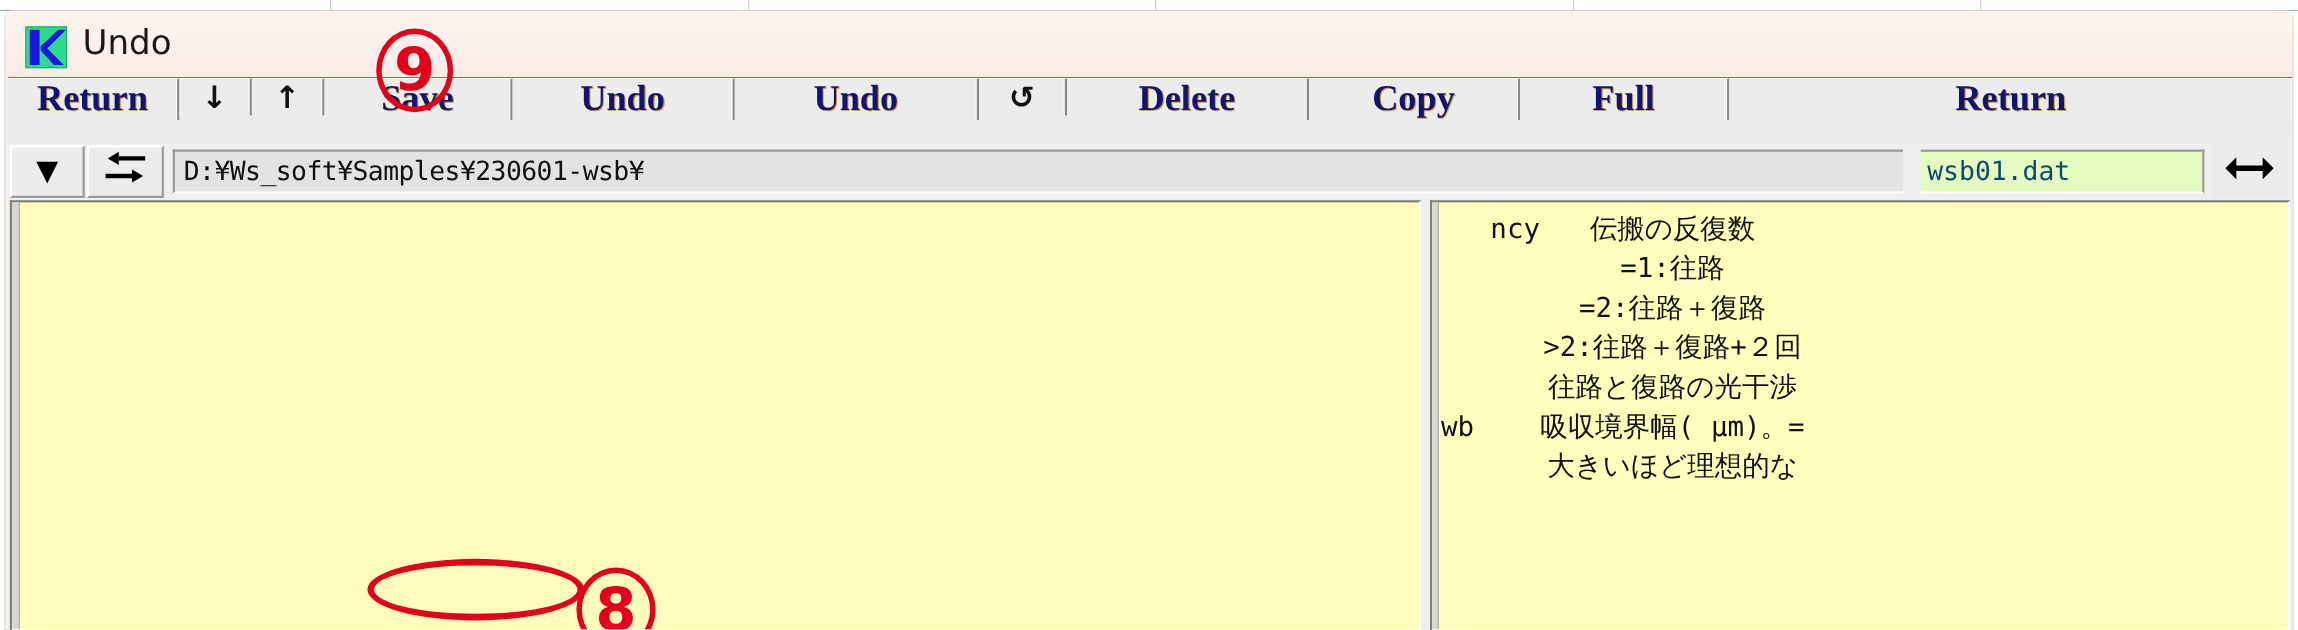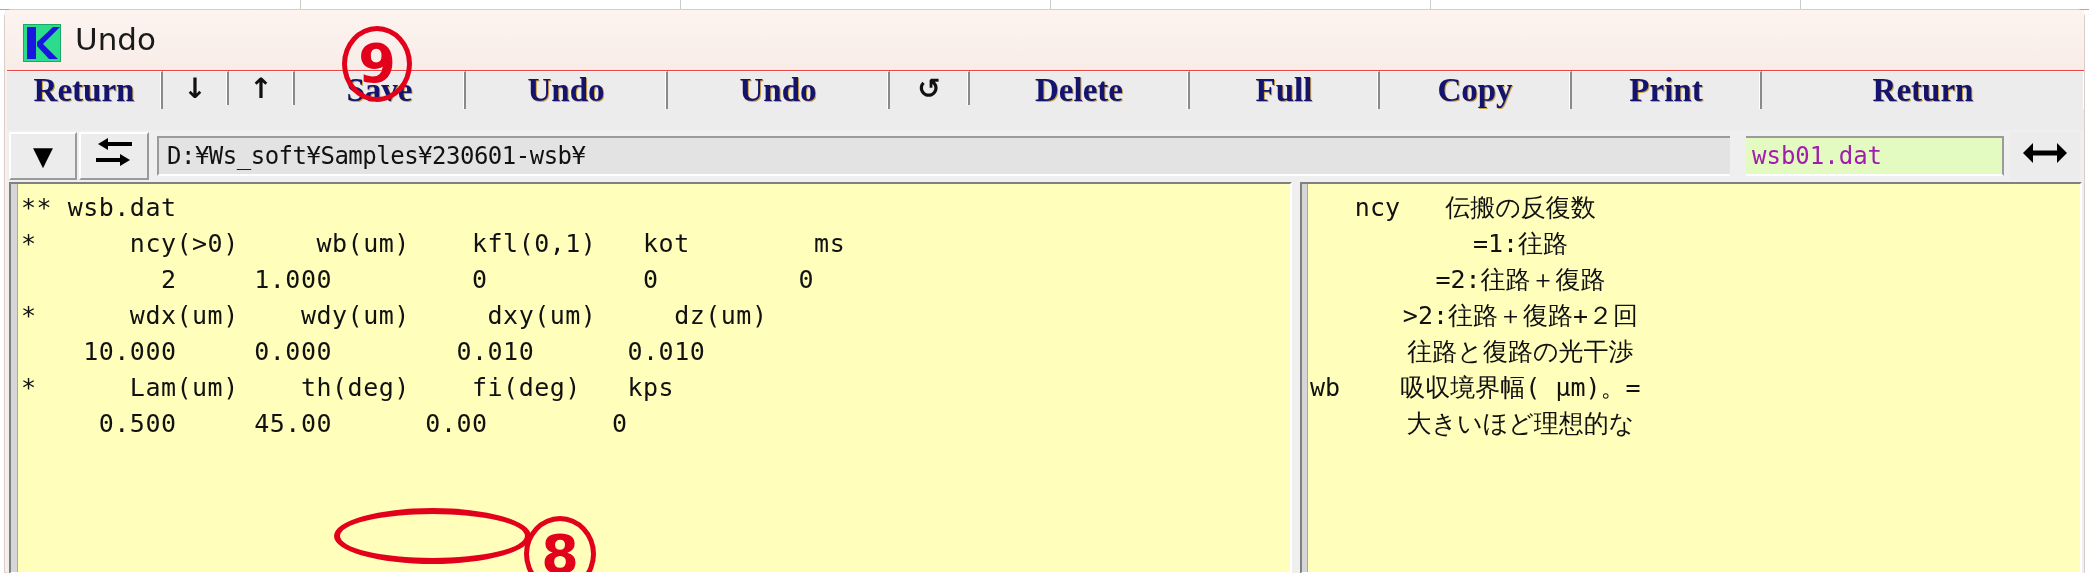--- a/index.html
+++ b/index.html
@@ -221,21 +221,21 @@
     background: #e3fbc0;
     border: 2px solid #9b9b9b;
     border-left: 0;
     border-bottom-color: #fefefe;
     box-sizing: border-box;
     display: flex;
     align-items: center;
     padding-left: 6px;
     font-family: "DejaVu Sans Mono", monospace;
     font-size: 24px;
-    color: #a21caf;
+    color: #0c4a6e;
   }
   .resize-btn {
     width: 70px;
     height: 48px;
     margin-left: 6px;
     margin-right: 4px;
     background: #ececec;
     border: 0;
     display: flex;
     align-items: center;
@@ -348,23 +348,22 @@
 
     <div class="toolbar">
       <button class="tbtn" style="width:156px">Return</button>
       <button class="tbtn icon-btn" style="width:66px">↓</button>
       <button class="tbtn icon-btn" style="width:66px">↑</button>
       <button class="tbtn" style="width:171px">Save</button>
       <button class="tbtn" style="width:202px">Undo</button>
       <button class="tbtn" style="width:222px">Undo</button>
       <button class="tbtn icon-btn" style="width:80px">↺</button>
       <button class="tbtn" style="width:220px">Delete</button>
+      <button class="tbtn" style="width:192px">Copy</button>
       <button class="tbtn" style="width:190px">Full</button>
-      <button class="tbtn" style="width:192px">Copy</button>
-      <button class="tbtn" style="width:190px">Print</button>
       <button class="tbtn last" style="flex:1">Return</button>
     </div>
 
     <div class="navbar">
       <div class="nav-btn">
         <span>▼</span>
       </div>
       <div class="nav-btn swap">
         <span>
           <svg width="40" height="34" viewBox="0 0 40 34" aria-hidden="true">
@@ -385,27 +384,20 @@
             <polygon points="34,3 44,13 34,23" fill="#000"></polygon>
           </svg>
         </span>
       </div>
     </div>
 
     <div class="editor-wrap">
 
       <div class="textpane">
         <div class="gutter"></div>
-        <div class="code">** wsb.dat
-*      ncy(&gt;0)     wb(um)    kfl(0,1)   kot        ms
-         2     1.000         0          0         0
-*      wdx(um)    wdy(um)     dxy(um)     dz(um)
-    10.000     0.000        0.010      0.010
-*      Lam(um)    th(deg)    fi(deg)   kps
-     0.500     45.00      0.00        0</div>
 
         <div id="annot-ellipse"></div>
         <div class="annot-circle" id="annot-8">8</div>
       </div>
 
       <div class="helppane">
         <div class="gutter"></div>
         <div class="help-code">ncy   伝搬の反復数
       =1:往路
       =2:往路＋復路

